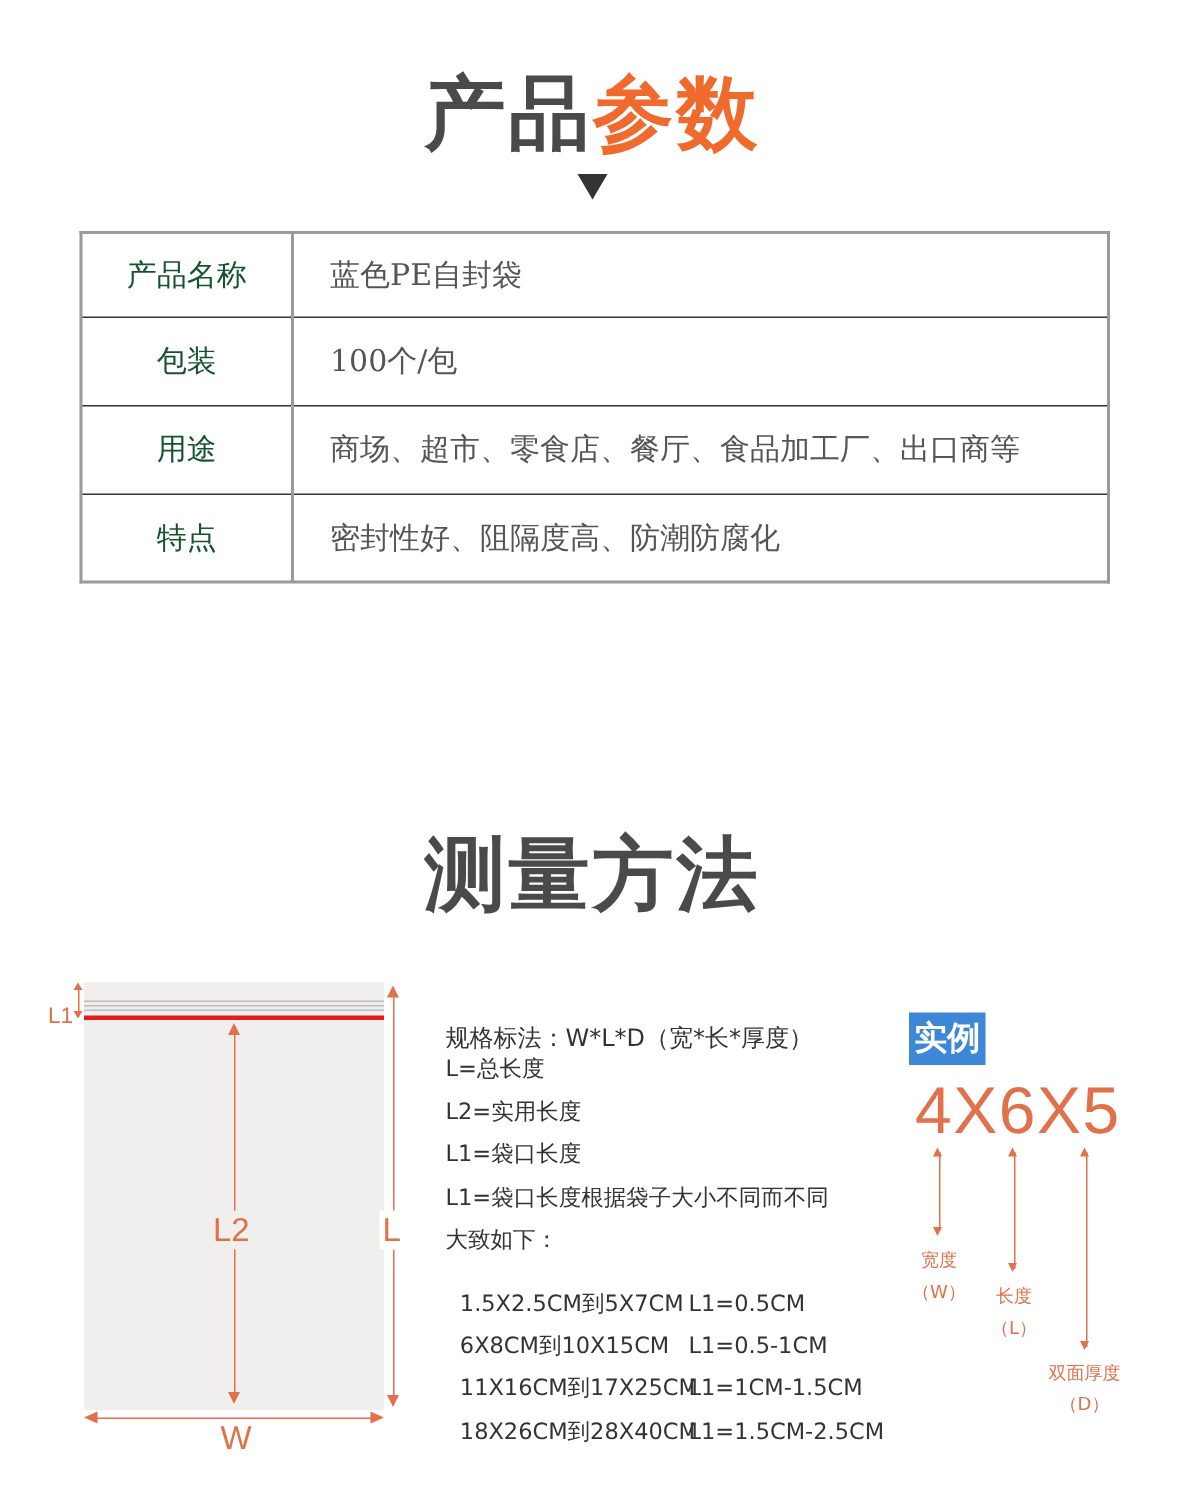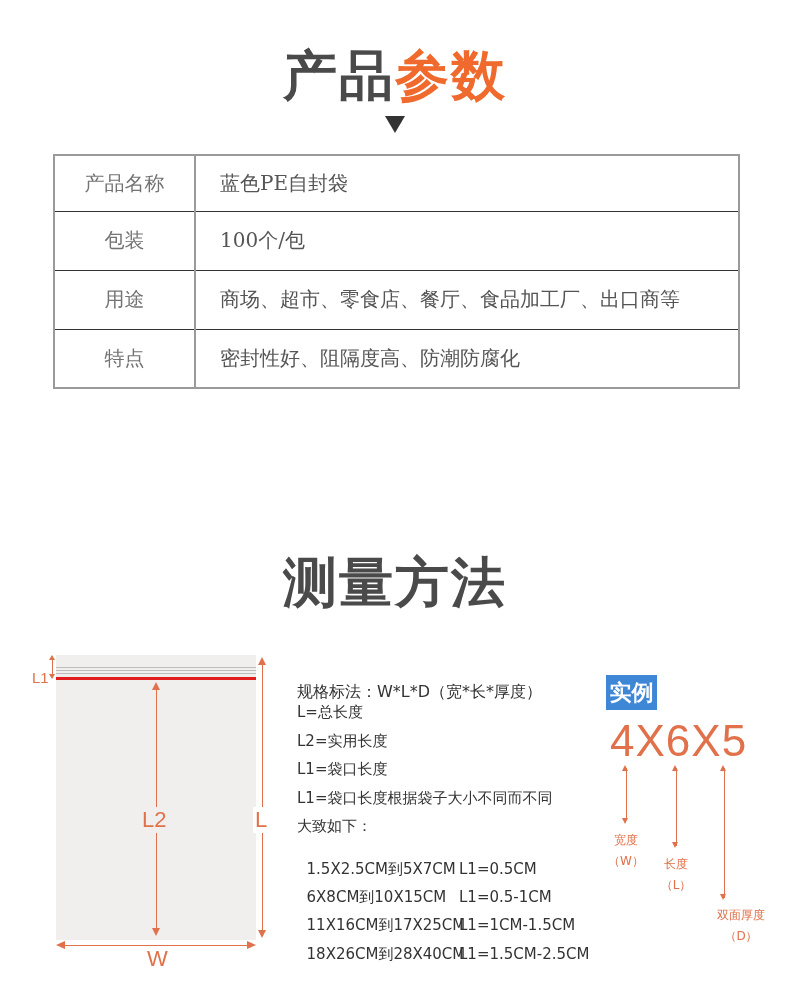--- a/index.html
+++ b/index.html
@@ -20,21 +20,21 @@
       border-left: 10px solid transparent; border-right: 10px solid transparent;
       border-top: 17px solid #333;
     }
 
     table.params {
       position: absolute; left: 53px; top: 154px; width: 687px;
       border-collapse: collapse; border: 2px solid #9a9a9a;
       font-family: "DejaVu Serif", "Liberation Serif", serif;
     }
     table.params td {
-      height: 59px; font-size: 20px; color: #737373;
+      height: 59px; font-size: 20px; color: #14532d;
       border-top: 1px solid #333; border-bottom: 1px solid #333;
     }
     table.params tr:first-child td { border-top: none; height: 56px; }
     table.params tr:last-child td { border-bottom: none; }
     table.params td.k { width: 141px; text-align: center; border-right: 2px solid #9a9a9a; }
     table.params td.v { padding-left: 24px; color: #555; margin-top: 37px; }
 
     
     .bag { position: absolute; left: 56px; top: 655px; width: 200px; height: 285px; background: #f0efee; }
     .zip { position: absolute; left: 56px; width: 200px; height: 1px; background: #bdbdbd; }
@@ -151,16 +151,16 @@
 <div class="ah-up" style="left:672px; top:765px; border-bottom-width:6px; border-left-width:3px; border-right-width:3px;"></div>
 <div class="ah-down" style="left:672px; top:842px; border-top-width:6px; border-left-width:3px; border-right-width:3px;"></div>
 <div class="exlabel" style="left:656px; top:858px; width:40px;">
   <div>长度</div>
   <div style="margin-top:9px;">（L）</div>
 </div>
 
 <div class="vline" style="left:724px; top:768px; height:130px;"></div>
 <div class="ah-up" style="left:720px; top:765px; border-bottom-width:6px; border-left-width:3px; border-right-width:3px;"></div>
 <div class="ah-down" style="left:720px; top:894px; border-top-width:6px; border-left-width:3px; border-right-width:3px;"></div>
-<div class="exlabel" style="left:710px; top:909px; width:62px;">
+<div class="exlabel" style="left:692px; top:909px; width:62px;">
   <div>双面厚度</div>
   <div style="margin-top:9px;">（D）</div>
 </div>
 
 </body></html>

